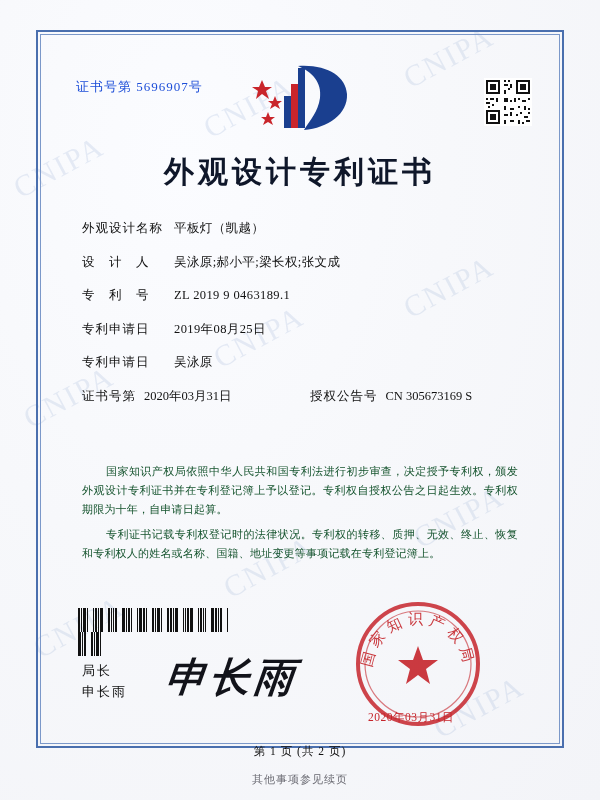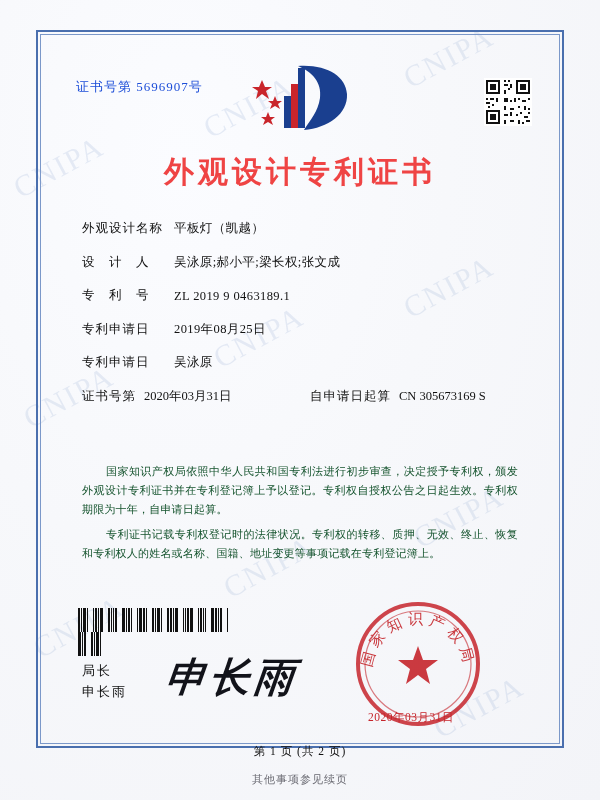--- a/index.html
+++ b/index.html
@@ -96,34 +96,34 @@
   
   .title {
     position: absolute;
     left: 0;
     right: 0;
     top: 152px;
     text-align: center;
     font-size: 30px;
     font-weight: bold;
     letter-spacing: 4px;
-    color: #ef4444;
+    color: #0f172a;
   }
   
   .fields {
     position: absolute;
     left: 82px;
     top: 220px;
     width: 440px;
     font-size: 12.5px;
     color: #111;
   }
   .field-row {
     display: flex;
-    align-items: flex-end;
+    align-items: center;
     margin-bottom: 16.5px;
   }
   .field-label {
     width: 92px;
     flex: none;
     letter-spacing: 1px;
     white-space: nowrap;
   }
   .field-value {
     flex: 1;
@@ -343,21 +343,21 @@
     <div class="field-row">
       <div class="field-label">专利申请日</div>
       <div class="field-value">吴泳原</div>
     </div>
     <div class="row-two">
       <div class="col col1">
         <span class="lbl-inline">证书号第</span>
         <span>2020年03月31日</span>
       </div>
       <div class="col col2">
-        <span class="lbl-inline">自申请日起算</span>
+        <span class="lbl-inline">授权公告号</span>
         <span>CN 305673169 S</span>
       </div>
     </div>
   </div>
 
   <div class="paras">
     <p>国家知识产权局依照中华人民共和国专利法进行初步审查，决定授予专利权，颁发外观设计专利证书并在专利登记簿上予以登记。专利权自授权公告之日起生效。专利权期限为十年，自申请日起算。</p>
     <p>专利证书记载专利权登记时的法律状况。专利权的转移、质押、无效、终止、恢复和专利权人的姓名或名称、国籍、地址变更等事项记载在专利登记簿上。</p>
   </div>
 

